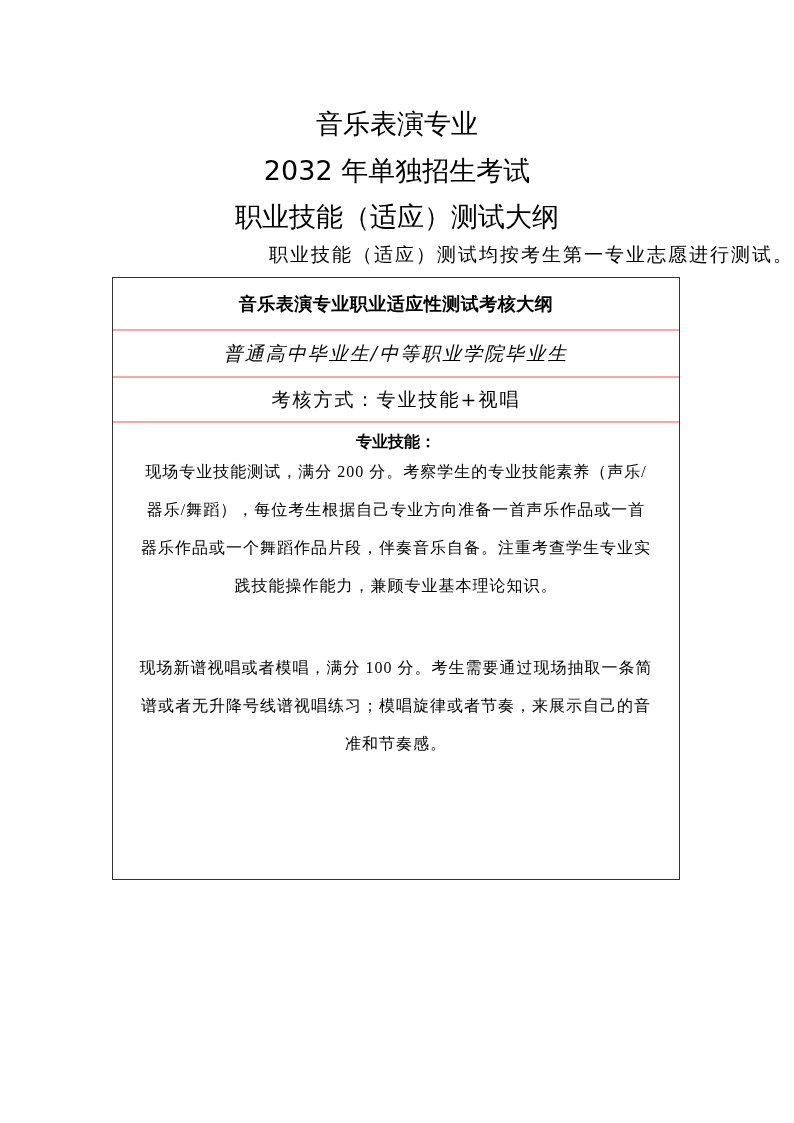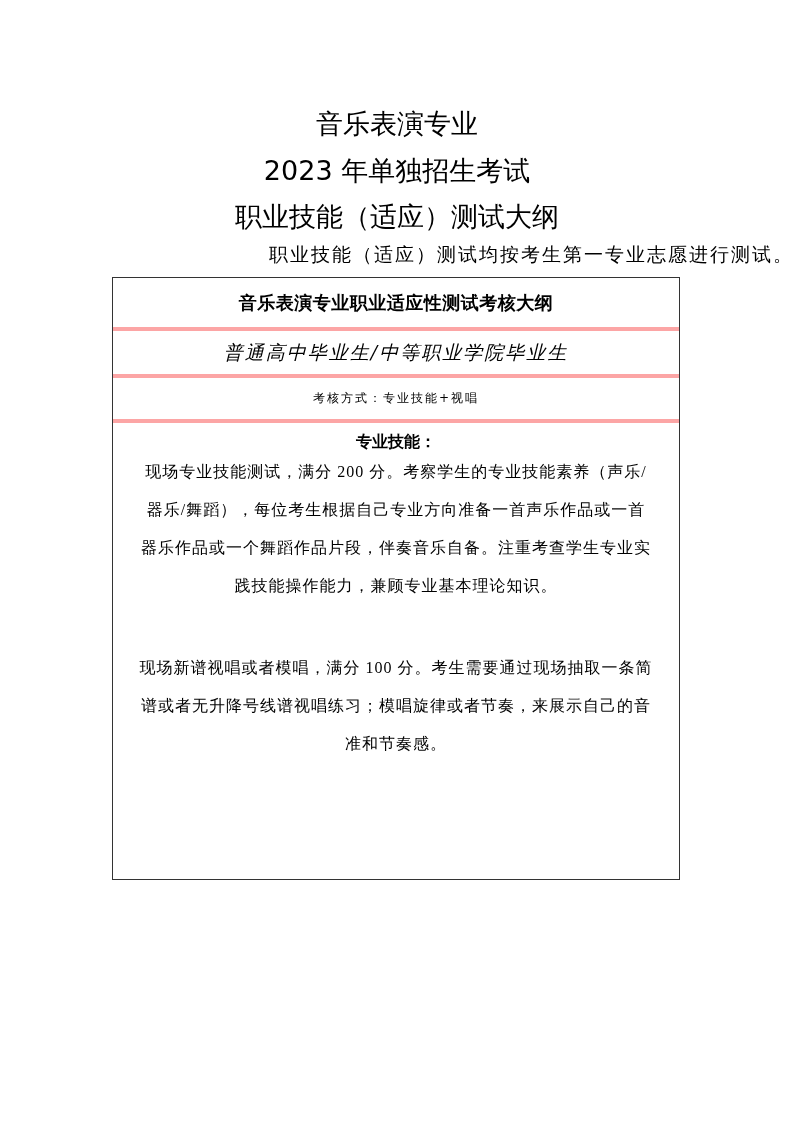--- a/index.html
+++ b/index.html
@@ -5,35 +5,35 @@
   html, body { margin:0; padding:0; background:#ffffff; }
   body { width:794px; height:1123px; position:relative; overflow:hidden;
          font-family: "DejaVu Serif", "Liberation Serif", serif; color:#000; }
   .title { position:absolute; left:0; width:794px; text-align:center;
            font-family: "DejaVu Sans", "Liberation Sans", sans-serif; font-size:27px; line-height:1; color:#000; }
   .t1 { top:110px; }
   .t2 { top:157px; }
   .t3 { top:203px; }
   .subtitle { position:absolute; top:245px; left:0; width:794px; text-align:right; font-size:19px; letter-spacing:2px; line-height:1; }
   .table { position:absolute; left:112px; top:277px; width:568px; border:1px solid #333; box-sizing:border-box; }
-  .row { border-bottom:4px solid #fca5a5; text-align:center; display:flex; align-items:center; justify-content:center; box-sizing:border-box; }
+  .row { border-bottom:2px solid #fca5a5; text-align:center; display:flex; align-items:center; justify-content:center; box-sizing:border-box; }
   .row:last-child { border-bottom:none; }
   .r1 { height:53px; font-size:18px; font-weight:bold; letter-spacing:0.5px; }
   .r2 { height:47px; font-size:19px; letter-spacing:2px;font-style:italic; }
-  .r3 { height:45px; font-size:12px; letter-spacing:2px; }
+  .r3 { height:45px; font-size:19px; letter-spacing:2px; }
   .r4 { height:456px; display:block; padding:8px 10px 0 10px; }
   .sec-title { text-align:center; font-size:16px; font-weight:bold; line-height:22px; margin-top:0; }
   .sec-body { text-align:center; font-size:16px; line-height:38px; letter-spacing:1px; margin:0;font-family:Liberation Serif, serif; }
   .gap { height:44px; }
 </style>
 </head>
 <body>
 
 <div class="title t1">音乐表演专业</div>
-<div class="title t2">2023 年单独招生考试</div>
+<div class="title t2">2032 年单独招生考试</div>
 <div class="title t3">职业技能（适应）测试大纲</div>
 <div class="subtitle">职业技能（适应）测试均按考生第一专业志愿进行测试。</div>
 
 <div class="table">
   <div class="row r1">
     <span>音乐表演专业职业适应性测试考核大纲</span>
   </div>
   <div class="row r2">
     <span>普通高中毕业生/中等职业学院毕业生</span>
   </div>

